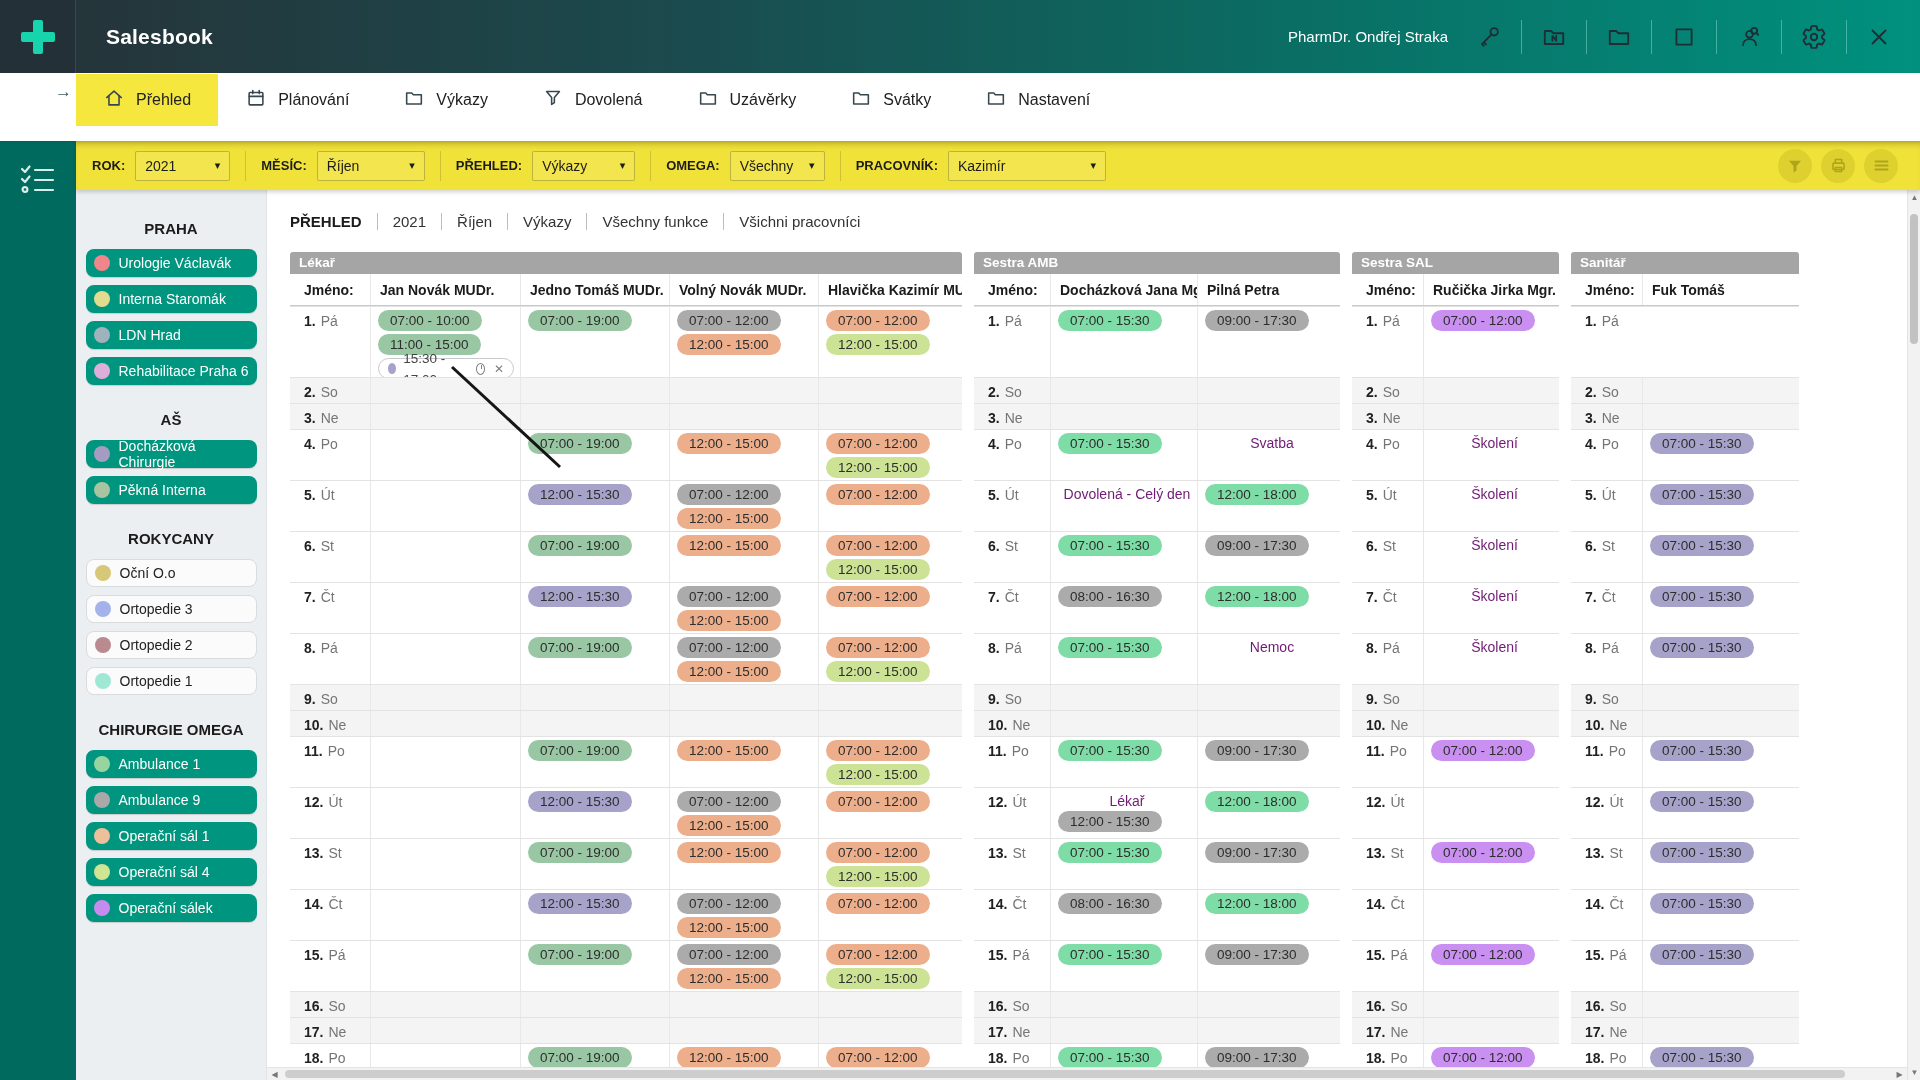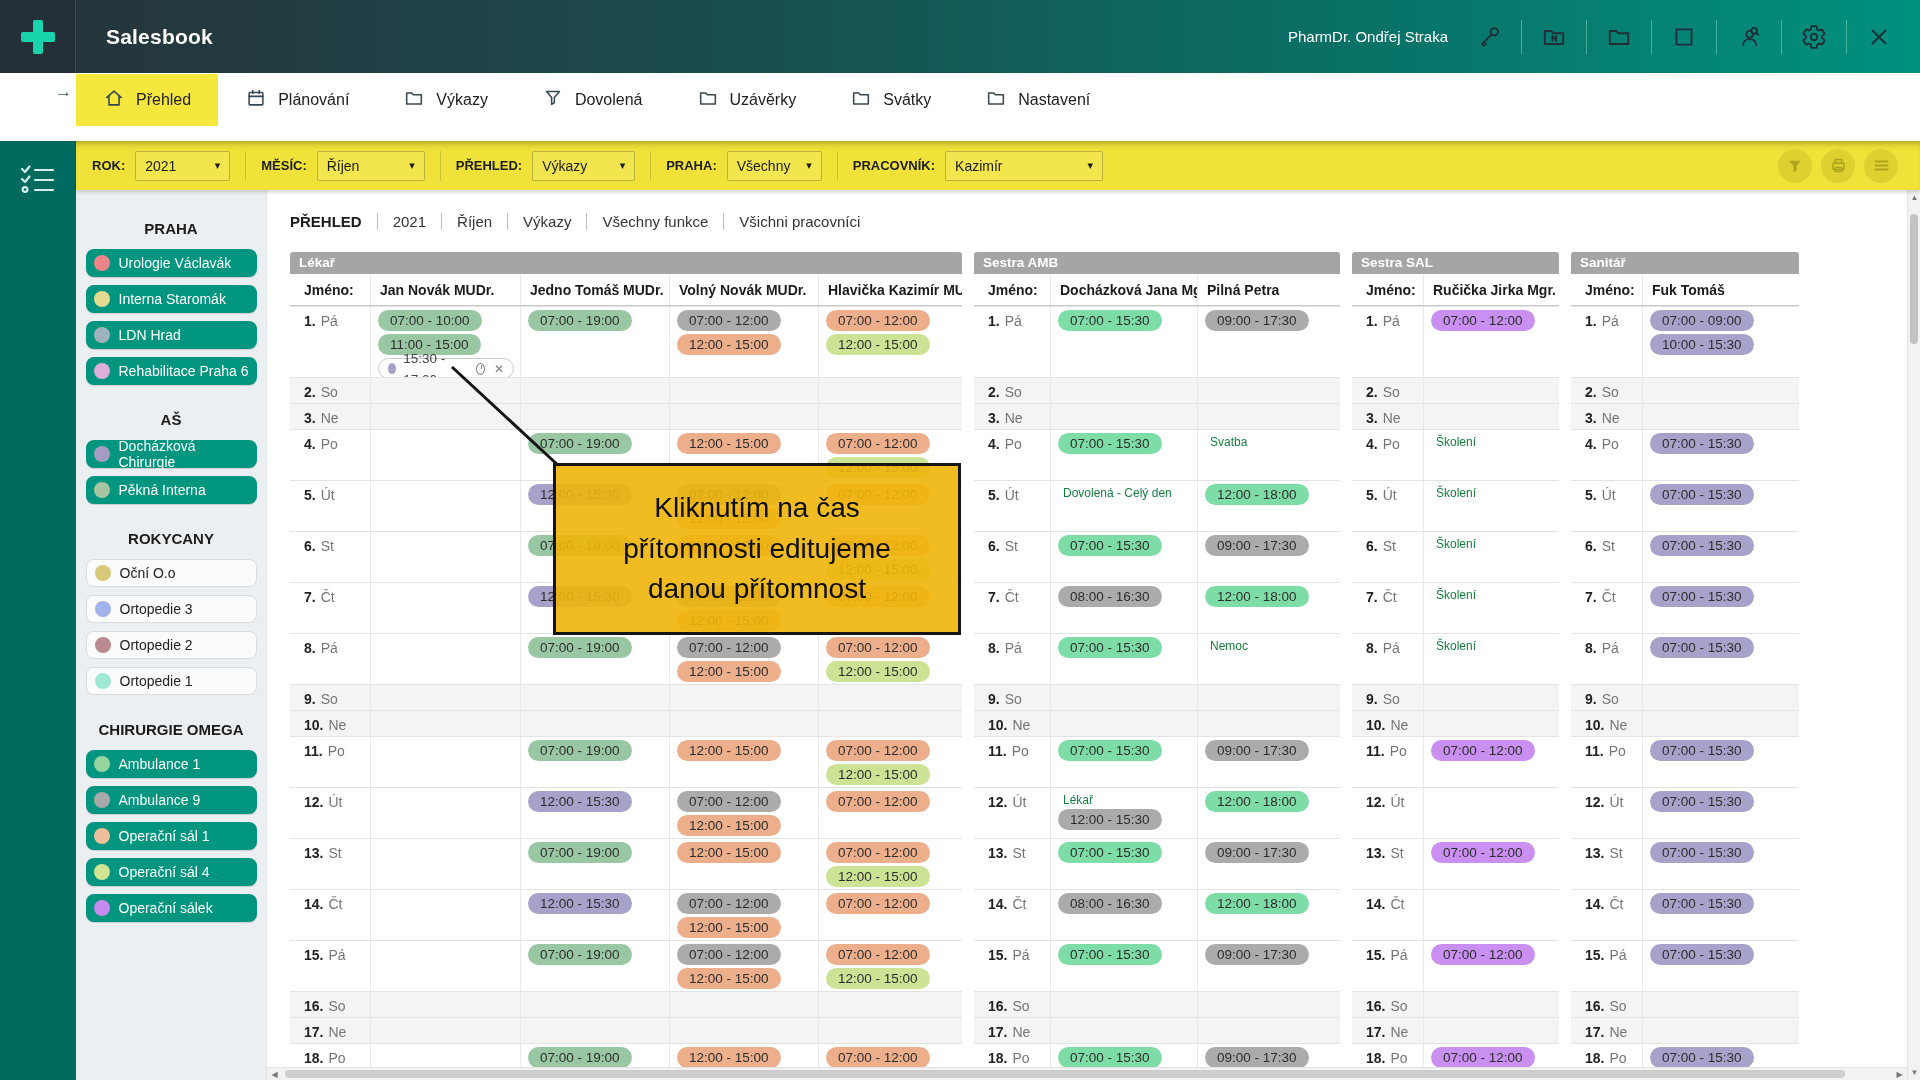--- a/index.html
+++ b/index.html
@@ -77,21 +77,21 @@
   .day-cell { display:flex; align-items:flex-start; padding:6px 0 0 14px; font-size:14px; white-space:nowrap; }
   .day-num { font-weight:bold; color:#212121; }
   .day-ab { color:#757575; margin-left:5px; }
   .cell { border-left:1px solid #e8e8e8; padding:3px 6px 0 7px; overflow:hidden; }
   .pill { height:21px; line-height:21px; border-radius:11px; font-size:13.5px; color:#2d2d2d; padding:0 12px; margin-bottom:3px; width:max-content; max-width:100%; cursor:pointer; }
   .pill.edit { background:#fff; border:1px solid #c9c9c9; display:flex; align-items:center; gap:7px; padding:0 9px; color:#444; }
   .e-dot { width:11px; height:11px; border-radius:50%; background:#a6a2ca; }
   .clk { width:12px; height:12px; border:1.5px solid #808080; border-radius:50%; position:relative; margin-left:6px; }
   .clk::after { content:""; position:absolute; left:4px; top:1.5px; width:1.5px; height:4px; background:#808080; }
   .e-x { color:#808080; font-size:12px; line-height:1; margin-left:2px; cursor:pointer; }
-  .txt { font-size:12px; color:#15803d; padding:2px 0 2px 5px; white-space:nowrap; }
+  .txt { font-size:14px; color:#701a75; padding:2px 0 2px 5px; white-space:nowrap;text-align:center; }
 
   
   .tip-line { position:absolute; left:430px; top:355px; z-index:40; pointer-events:none; }
   .tooltip { position:absolute; left:553px; top:463px; width:408px; height:172px; background:rgba(240,181,9,.9);
     border:3px solid #151515; z-index:41; display:flex; align-items:center; justify-content:center; text-align:center;
     font-size:28px; color:#0d0d0d; line-height:1.45; padding:10px 26px; font-weight:500; }
 
   
   .vscroll { position:absolute; right:0; top:190px; width:13px; height:890px; background:#f2f2f2; border-left:1px solid #e4e4e4; z-index:12; }
   .v-arrow { width:13px; height:15px; display:flex; align-items:center; justify-content:center; font-size:8px; color:#777; cursor:pointer; }
@@ -234,21 +234,21 @@
       <div class="flt-sep"></div>
       <div class="flt">
         <span class="flt-label">PŘEHLED:</span>
         <div class="flt-select" style="width: 103px;">
           <span>Výkazy</span>
           <span class="flt-chev">▾</span>
         </div>
       </div>
       <div class="flt-sep"></div>
       <div class="flt">
-        <span class="flt-label">PRAHA:</span>
+        <span class="flt-label">OMEGA:</span>
         <div class="flt-select" style="width: 95px;">
           <span>Všechny</span>
           <span class="flt-chev">▾</span>
         </div>
       </div>
       <div class="flt-sep"></div>
       <div class="flt">
         <span class="flt-label">PRACOVNÍK:</span>
         <div class="flt-select" style="width: 158px;">
           <span>Kazimír</span>
@@ -1018,24 +1018,20 @@
           <div class="grp-hdr">Sanitář</div>
           <div class="grp-cols">
             <div class="col-j" style="width: 71px;">Jméno:</div>
             <div class="col-n" style="width: 157px;">Fuk Tomáš</div>
           </div>
           <div class="row" style="height: 71px;">
             <div class="day-cell" style="width: 71px;">
               <span class="day-num">1.</span>
               <span class="day-ab">Pá</span>
             </div>
-            <div class="cell" style="width: 157px;">
-              <div class="pill" style="background: rgb(166, 162, 202);">07:00 - 09:00</div>
-              <div class="pill" style="background: rgb(166, 162, 202);">10:00 - 15:30</div>
-            </div>
           </div>
           <div class="row we" style="height: 26px;">
             <div class="day-cell" style="width: 71px;">
               <span class="day-num">2.</span>
               <span class="day-ab">So</span>
             </div>
             <div class="cell" style="width: 157px;"></div>
           </div>
           <div class="row we" style="height: 26px;">
             <div class="day-cell" style="width: 71px;">
@@ -1172,21 +1168,20 @@
             </div>
           </div>
         </div>
       </div>
   </div>
 
   <svg class="tip-line" width="145" height="125" viewBox="0 0 145 125">
     <line x1="22" y1="12" x2="130" y2="112" stroke="#151515" stroke-width="3"></line>
   </svg>
 
-  <div class="tooltip">Kliknutím na čas přítomnosti editujeme danou přítomnost</div>
 
   <div class="vscroll">
     <div class="v-arrow">▲</div>
     <div class="v-thumb"></div>
     <div class="v-arrow dn">▼</div>
   </div>
   <div class="hscroll">
     <div class="h-arrow" style="left:0">◀</div>
     <div class="h-thumb"></div>
     <div class="h-arrow" style="right:0">▶</div>

